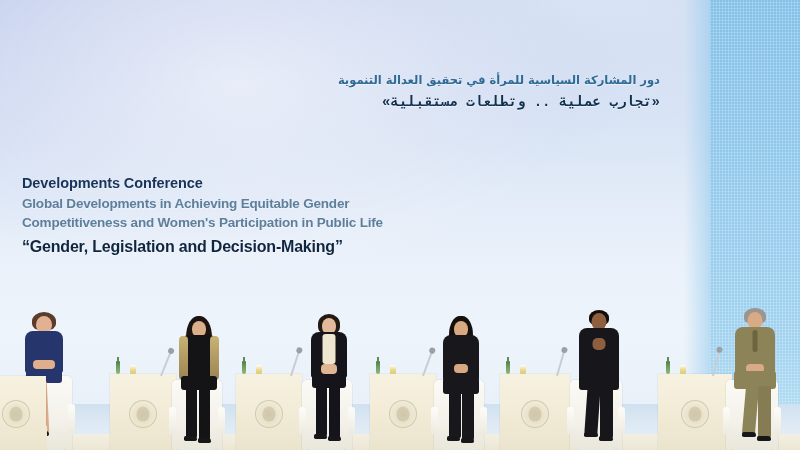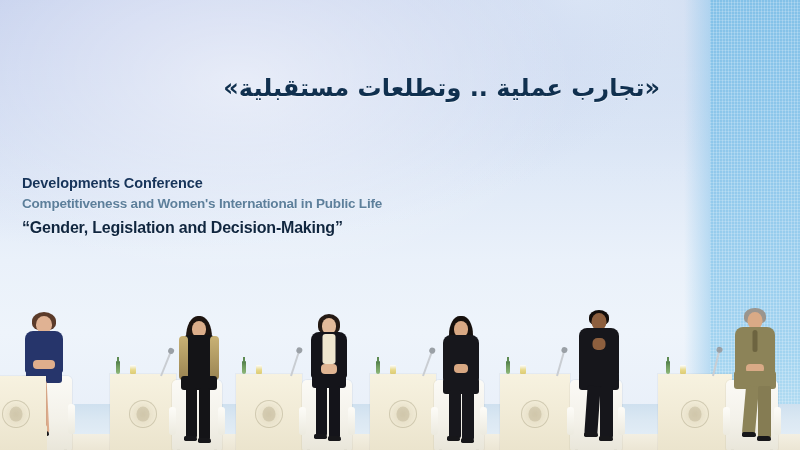--- a/index.html
+++ b/index.html
@@ -33,21 +33,21 @@
     background:linear-gradient(90deg, rgba(143,200,236,0) 0%, rgba(143,200,236,.55) 100%);
   }
   
   .arabic-block{
     position:absolute;right:140px;top:70px;text-align:right;direction:rtl;
     font-family:"DejaVu Sans","Liberation Sans",sans-serif;
     text-shadow:0 1px 1px rgba(255,255,255,.5);
   }
   .ar-line1{font-size:14.5px;font-weight:bold;color:#163a63;letter-spacing:.2px;line-height:1.5;}
   .ar-line2{font-size:11.5px;font-weight:bold;color:#2f6a95;line-height:1.8;}
-  .ar-line3{font-size:24px;font-weight:bold;color:#10304f;line-height:1.45;margin-top:1px;}
+  .ar-line3{font-size:14px;font-weight:bold;color:#10304f;line-height:1.45;margin-top:1px;font-family:Liberation Mono, monospace;}
 
   .english-block{
     position:absolute;left:22px;top:173px;text-align:left;
     text-shadow:0 1px 1px rgba(255,255,255,.45);
   }
   .en-line1{font-size:14.5px;font-weight:bold;color:#17345a;line-height:1.42;letter-spacing:-.1px;}
   .en-line2,.en-line3{font-size:13.5px;font-weight:bold;color:#5d7f9b;line-height:1.42;letter-spacing:-.2px;}
   .en-line4{font-size:16px;font-weight:bold;color:#10263f;line-height:1.6;letter-spacing:-.2px;margin-top:2px;}
 
   
@@ -122,26 +122,28 @@
 <body>
 
 <div id="stage">
 
   <div class="backdrop"></div>
   <div class="backdrop-glow"></div>
   <div class="blue-panel-edge"></div>
   <div class="blue-panel"></div>
 
   <div class="arabic-block">
+    <div class="ar-line2">دور المشاركة السياسية للمرأة في تحقيق العدالة التنموية</div>
     <div class="ar-line3">«تجارب عملية .. وتطلعات مستقبلية»</div>
   </div>
 
   <div class="english-block">
     <div class="en-line1">Developments Conference</div>
-    <div class="en-line3">Competitiveness and Women's International in Public Life</div>
+    <div class="en-line2">Global Developments in Achieving Equitable Gender</div>
+    <div class="en-line3">Competitiveness and Women's Participation in Public Life</div>
     <div class="en-line4">“Gender, Legislation and Decision-Making”</div>
   </div>
 
   <div class="floor"></div>
   <div class="floor-front"></div>
 
   <div class="seat" style="left:-14px;width:150px;height:160px;">
     <div class="chair" style="left:34px;width:52px;height:74px;">
       <div class="arm l"></div>
       <div class="arm r"></div>

